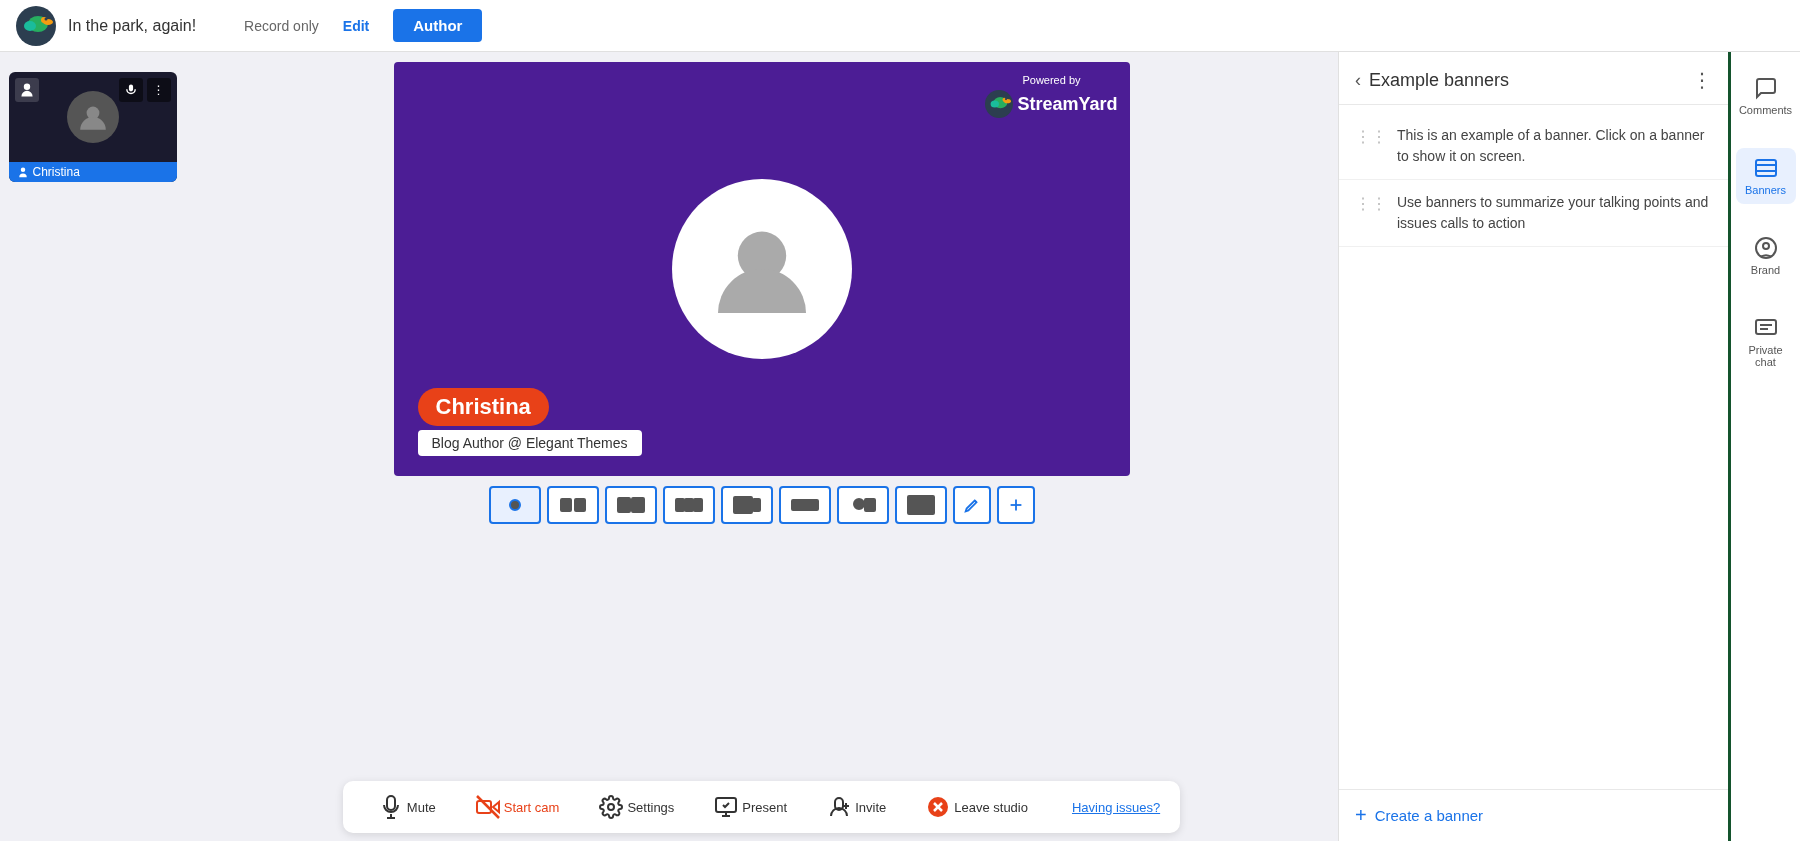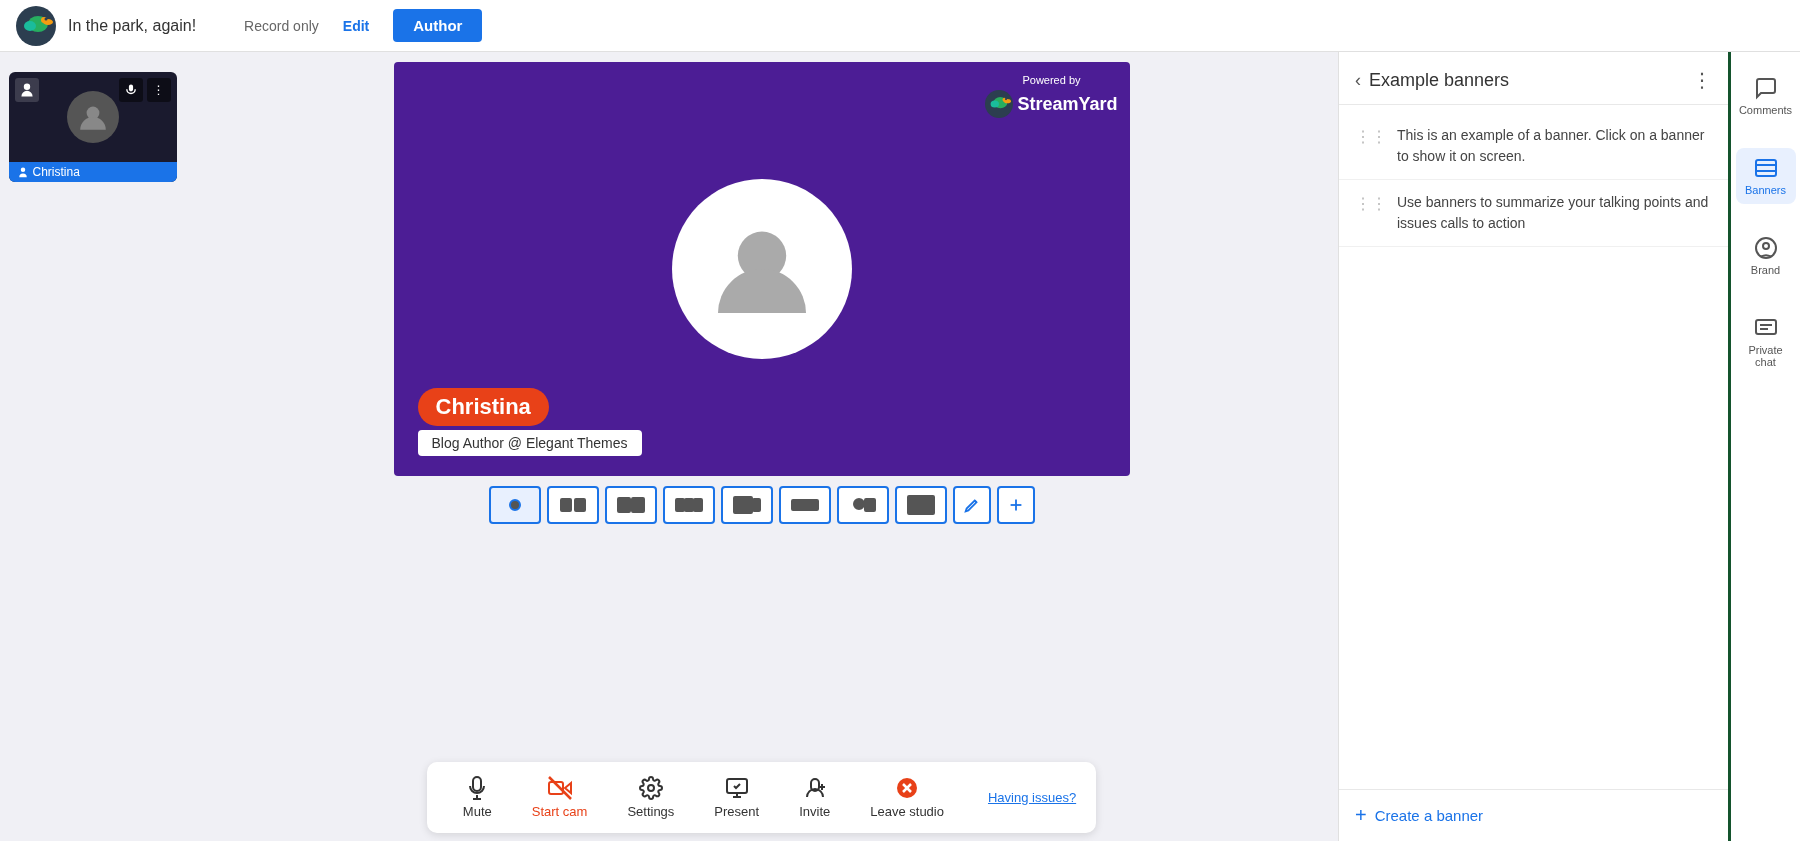--- a/index.html
+++ b/index.html
@@ -113,21 +113,21 @@
       background: #fff; cursor: pointer; display: flex; align-items: center; justify-content: center;
     }
 
     
     .bottom-controls {
       display: flex; align-items: center; gap: 0; margin-top: auto; margin-bottom: 8px;
       background: #fff; border-radius: 10px; padding: 8px 20px; gap: 8px;
       box-shadow: 0 2px 8px rgba(0,0,0,0.12);
     }
     .ctrl-btn {
-      display: flex; flex-direction: column; align-items: center; gap: 4px;
+      display: flex; flex-direction: row; align-items: center; gap: 4px;
       background: none; border: none; cursor: pointer; padding: 6px 16px;
       font-size: 13px; color: #333; border-radius: 8px;
     }
     .ctrl-btn svg { width: 24px; height: 24px; }
     .ctrl-btn.cam-active { color: #e84118; }
     .having-issues { color: #1a73e8; font-size: 13px; text-decoration: underline; cursor: pointer; margin-left: 20px; white-space: nowrap; }
 
     
     .right-panel {
       width: 390px; background: #fff; border-left: 1px solid #e0e0e0;

